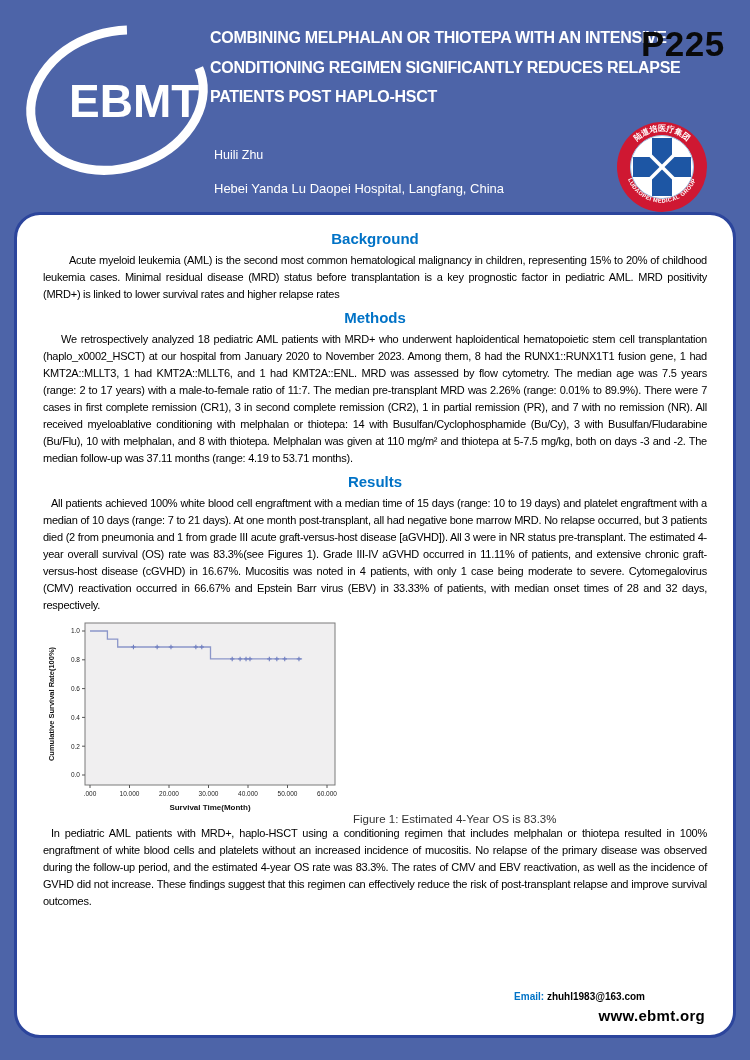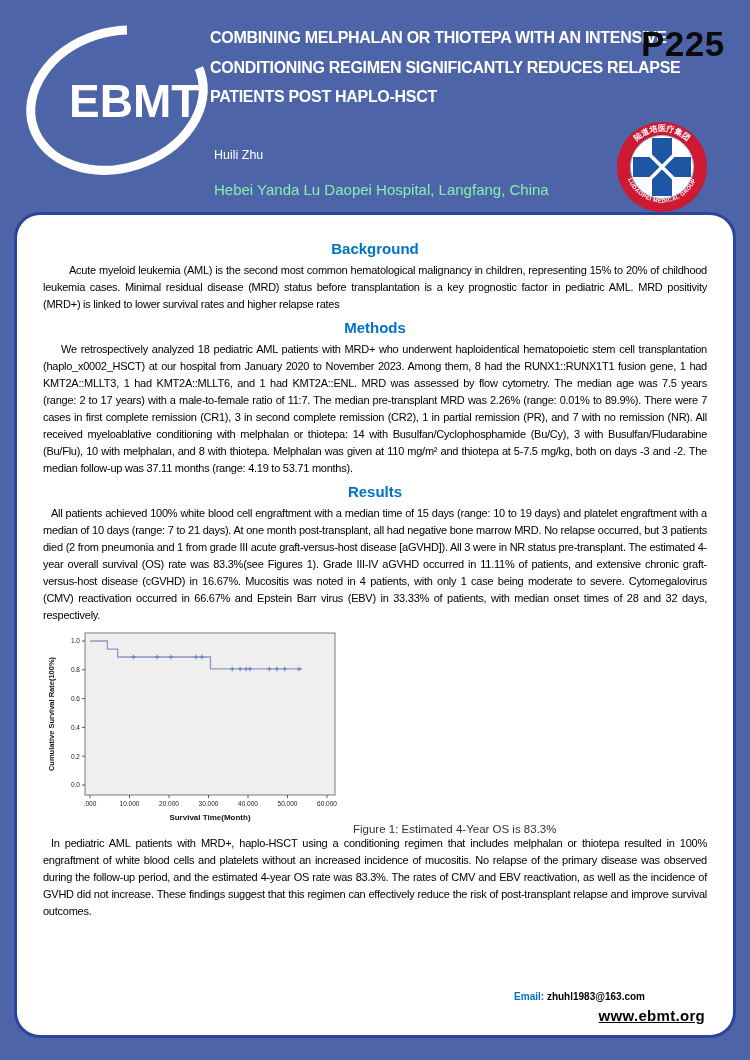--- a/index.html
+++ b/index.html
@@ -13,47 +13,47 @@
   .poster-title { position:absolute; left:210px; top:23px; width:490px; }
   .title-line {
     color:#ffffff; font-weight:bold; font-size:16px; line-height:29.5px;
     letter-spacing:-0.3px; white-space:nowrap;
   }
   .poster-code {
     position:absolute; left:641px; top:24px; color:#0a0a0a;
     font-weight:bold; font-size:35px; letter-spacing:0.5px; z-index:5;
   }
   .author { position:absolute; left:214px; top:148px; color:#ffffff; font-size:12.5px; }
-  .affiliation { position:absolute; left:214px; top:181px; color:#86efac; font-size:15px; }
+  .affiliation { position:absolute; left:214px; top:181px; color:#ffffff; font-size:13px; }
   .hospital-logo { position:absolute; left:616px; top:121px; z-index:6; }
   
   .card {
     position:absolute; left:14px; top:212px; width:722px; height:826px;
     background:#ffffff; border:3px solid #2c459c; border-radius:26px;
-    box-sizing:border-box; padding:19px 26px 0; overflow:hidden; z-index:2;
+    box-sizing:border-box; padding:9px 26px 0; overflow:hidden; z-index:2;
   }
   .sec-heading {
     text-align:center; color:#0072c6; font-size:15px; font-weight:bold;
     margin:6px 0 5px;
   }
   .para {
     color:#000000; font-weight:normal; font-size:11px; line-height:17px;
     text-align:justify; letter-spacing:-0.25px; margin:0 0 3px;
   }
   .indent-lg { text-indent:26px; }
   .indent-md { text-indent:18px; }
   .indent-sm { text-indent:8px; }
   
   .figure-wrap { display:flex; flex-direction:row; align-items:flex-end; margin:2px 0 0; }
   .figure-wrap figcaption { font-size:11.5px; color:#333333; margin-top:15px; font-weight:normal; }
   
   .email-line { position:absolute; right:88px; bottom:33px; font-size:10px; font-weight:bold; }
   .email-label { color:#0072c6; }
   .email-value { color:#000000; }
-  .website { position:absolute; right:28px; bottom:11px; font-size:15px; font-weight:bold; color:#000000; letter-spacing:0.3px;text-decoration:underline; }
+  .website { position:absolute; right:28px; bottom:11px; font-size:15px; font-weight:bold; color:#000000; letter-spacing:0.3px; }
 </style>
 </head>
 <body>
 
 <div class="page">
 
   <svg class="ebmt-logo" width="205" height="165" viewBox="0 0 205 165">
     <ellipse cx="95" cy="80" rx="88" ry="68" fill="none" stroke="#ffffff" stroke-width="9" stroke-dasharray="400 86" transform="rotate(-18 95 80)"></ellipse>
     <text x="47" y="97" fill="#ffffff" font-size="46" font-weight="bold" font-family="Liberation Sans, sans-serif">EBMT</text>
   </svg>

